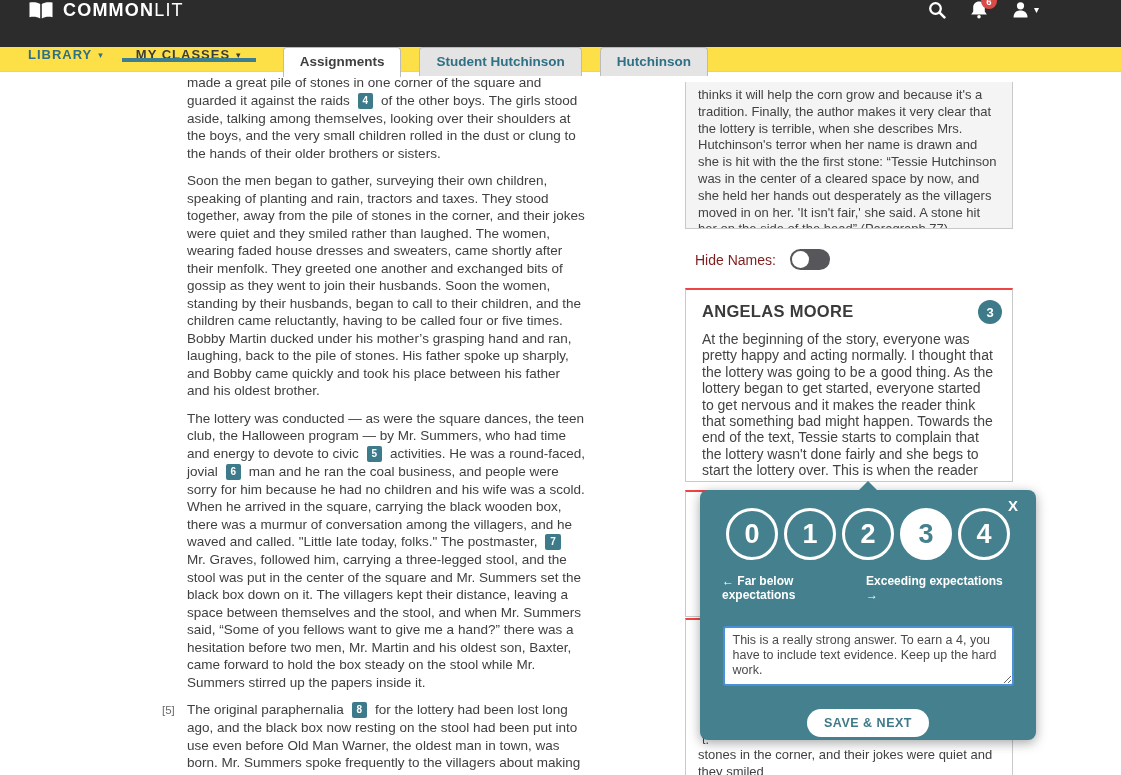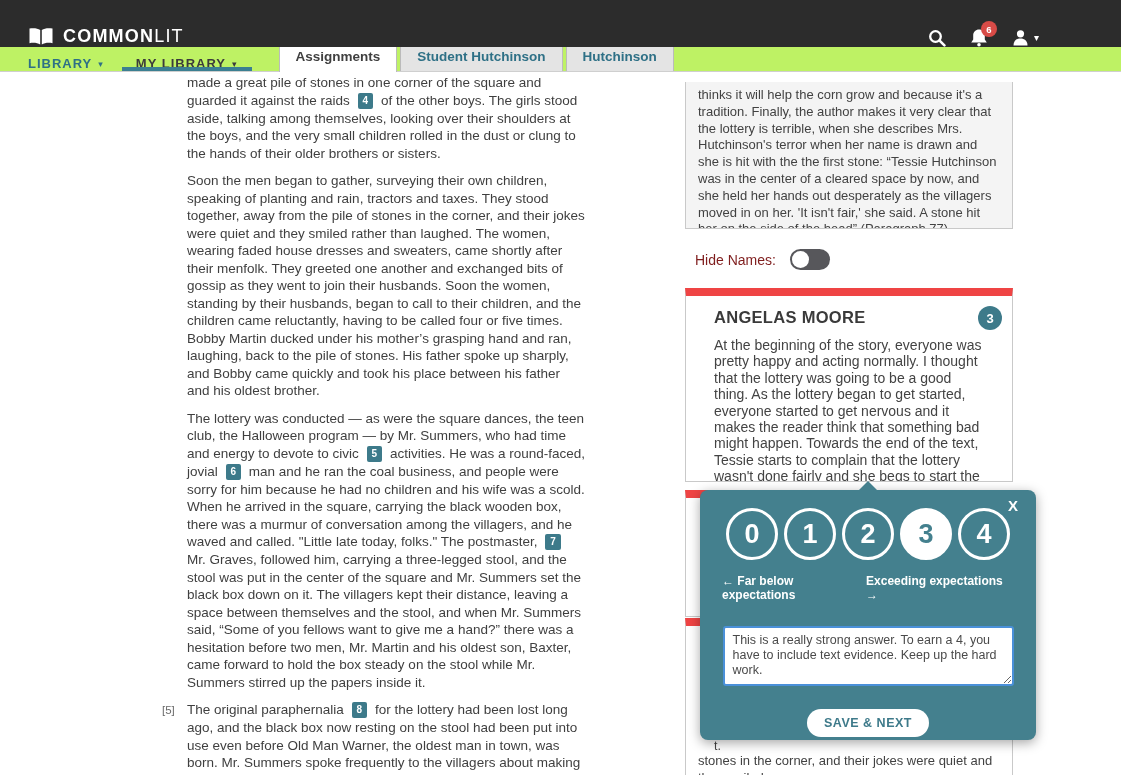--- a/index.html
+++ b/index.html
@@ -6,50 +6,50 @@
   html,body { margin:0; padding:0; }
   body {
     width:1121px; height:775px; overflow:hidden; background:#fff;
     font-family:"Liberation Sans","DejaVu Sans",sans-serif;
   }
   .page { position:relative; width:1121px; height:775px; overflow:hidden; }
 
   
   .topbar {
     position:absolute; top:0; left:0; right:0; height:47px; background:#2c2c2c;
-    display:flex; align-items:flex-end; justify-content:space-between;
+    display:flex; align-items:flex-start; justify-content:space-between;
     padding:0 82px 0 28px; z-index:20;
   }
   .brand { display:flex; align-items:center; gap:9px; cursor:pointer; }
   .brand-text { font-size:18px; letter-spacing:1.2px; color:#fff; white-space:nowrap; }
   .brand-bold { font-weight:700; }
   .brand-light { font-weight:400; }
   .top-icons { display:flex; align-items:center; gap:24px; }
   .icon-btn { position:relative; display:flex; align-items:center; cursor:pointer; }
   .notif-badge {
     position:absolute; top:-7px; right:-9px; width:16px; height:16px; border-radius:50%;
     background:#d84b47; color:#fff; font-size:9.5px; font-weight:700;
     display:flex; align-items:center; justify-content:center;
   }
   .acct-caret { color:#fff; font-size:10px; margin-left:5px; }
 
   
   .subnav {
-    position:absolute; top:47px; left:0; right:0; height:25px; background:#bef264;
-    border-bottom:1px solid #cfcfcf; display:flex; align-items:flex-end; z-index:15;
+    position:absolute; top:47px; left:0; right:0; height:25px; background:#fde047;
+    border-bottom:1px solid #cfcfcf; display:flex; align-items:flex-start; z-index:15;
   }
   .nav-item { display:flex; align-items:center; padding:0 16px; font-size:13px;
     font-weight:700; letter-spacing:1px; cursor:pointer; position:relative; white-space:nowrap; }
   .nav-library { color:#2e7086; margin-left:12px; }
   .nav-myclasses { color:#3b3b3b; }
   .nav-myclasses::after { content:""; position:absolute; left:2px; right:2px; bottom:0;
     height:4px; background:#3b7f91; }
   .nav-caret { font-size:9px; margin-left:6px; }
   .nav-divider { width:1px; background:#d8d8d8; margin-left:10px; }
-  .tabs { display:flex; align-items:flex-end; margin-left:14px; gap:3px; }
+  .tabs { display:flex; align-items:flex-end; margin-left:14px; gap:18px; }
   .tab { background:#e4e4e4; border:1px solid #bbb; border-bottom:none;
     border-radius:4px 4px 0 0; padding:6px 16px 7px; font-size:13.5px; font-weight:700;
     color:#2e7086; cursor:pointer; white-space:nowrap; }
   .tab.active { background:#fff; color:#3f3f3f; margin-bottom:-1px; padding-bottom:8px;
     position:relative; z-index:16; }
 
   
   .passage { position:absolute; left:187px; top:74px; width:398px; z-index:1;
     font-size:13.5px; line-height:17.5px; color:#3f3f3f; }
   .para { margin:0 0 10px; position:relative; }
@@ -66,21 +66,21 @@
   .top-card p { margin:0; font-size:13px; line-height:16.8px; color:#424242; }
 
   .hide-names { position:absolute; left:695px; top:249px; display:flex;
     align-items:center; gap:14px; z-index:1; }
   .hide-names-label { font-size:14px; color:#7f1d1d; }
   .toggle { width:40px; height:21px; border-radius:11px; background:#57575b;
     position:relative; cursor:pointer; }
   .toggle-knob { position:absolute; left:2px; top:2px; width:17px; height:17px;
     border-radius:50%; background:#fff; }
 
-  .student-card { border-top:8px solid #ef4444; padding:10px 28px; }
+  .student-card { border-top:2px solid #ef4444; padding:10px 16px; }
   .card-angelas { top:288px; height:194px; overflow:hidden; }
   .student-name { margin:2px 0 0; font-size:16.5px; font-weight:700; color:#3a3a3a;
     letter-spacing:0.3px; }
   .score-badge { position:absolute; top:10px; right:10px; width:24px; height:24px;
     border-radius:50%; background:#3d7a8a; color:#fff; font-size:13px; font-weight:700;
     display:flex; align-items:center; justify-content:center; }
   .resp-text { margin:10px 0 0; font-size:14px; line-height:16.4px; color:#434343; }
 
   .card-2 { top:490px; height:127px; overflow:hidden; }
   .card-3 { top:618px; height:170px; overflow:hidden; }
@@ -149,21 +149,21 @@
       </span>
     </div>
   </header>
 
   <nav class="subnav">
     <div class="nav-item nav-library">
       <span>LIBRARY</span>
       <span class="nav-caret">▾</span>
     </div>
     <div class="nav-item nav-myclasses">
-      <span>MY LIBRARY</span>
+      <span>MY CLASSES</span>
       <span class="nav-caret">▾</span>
     </div>
     <div class="nav-divider"></div>
     <div class="tabs">
       <div class="tab active">Assignments</div>
       <div class="tab">Student Hutchinson</div>
       <div class="tab">Hutchinson</div>
     </div>
   </nav>
 

